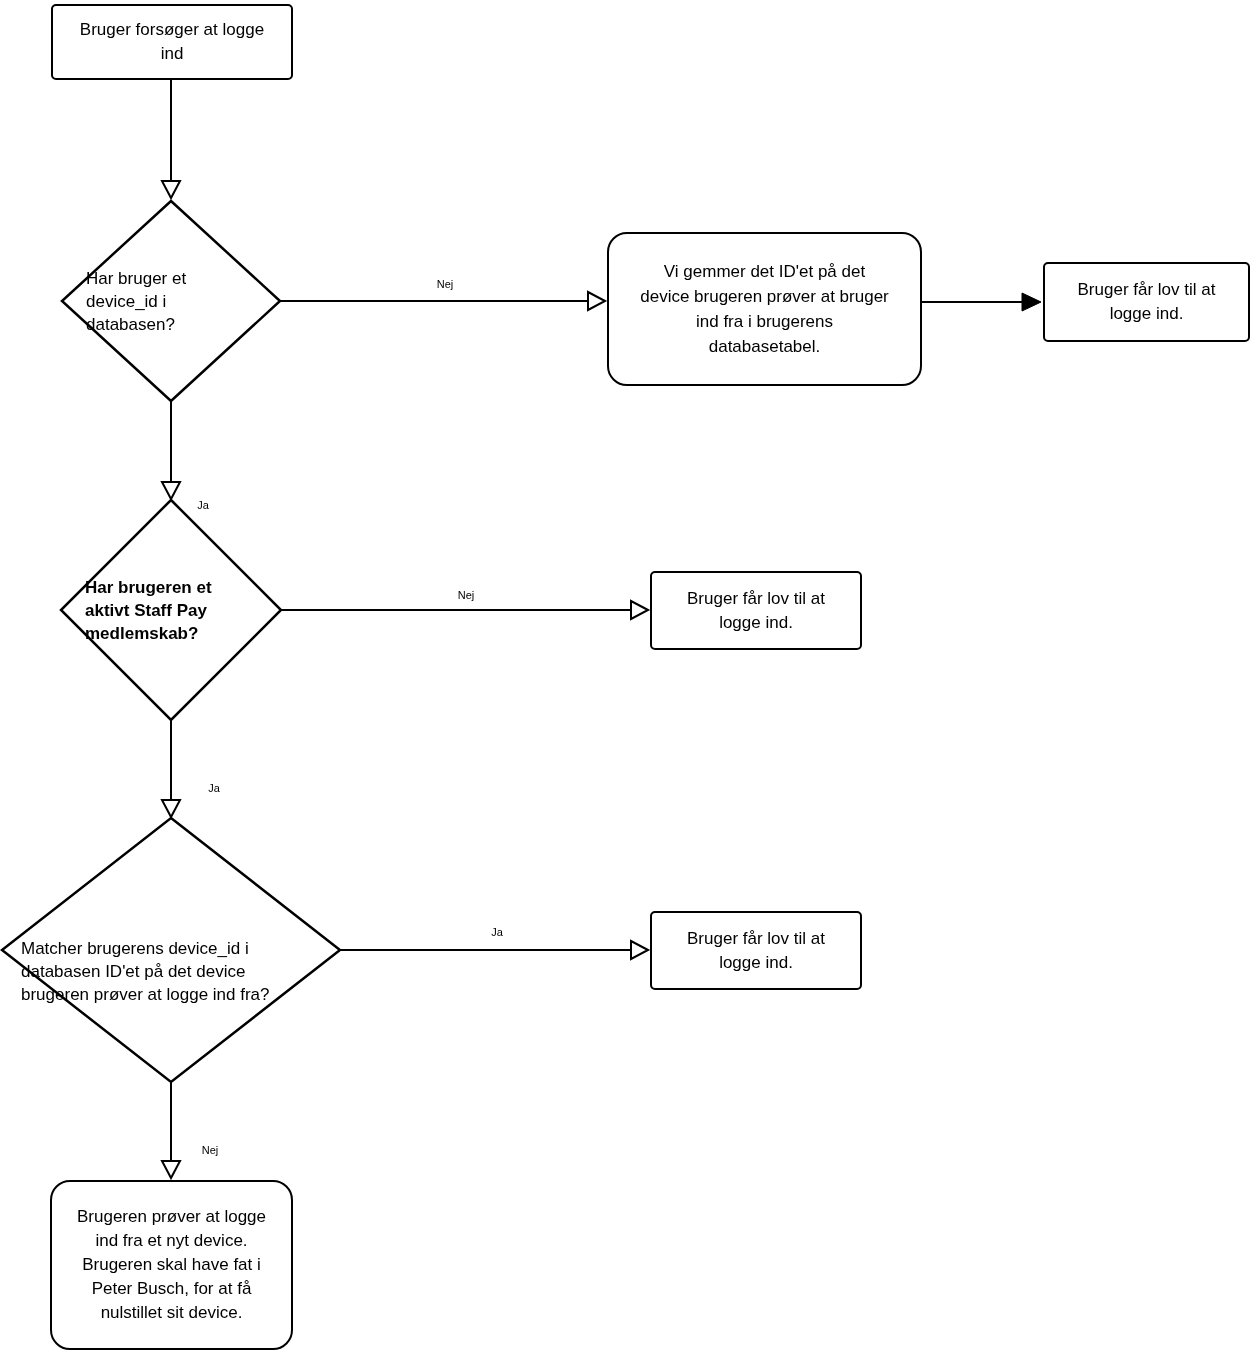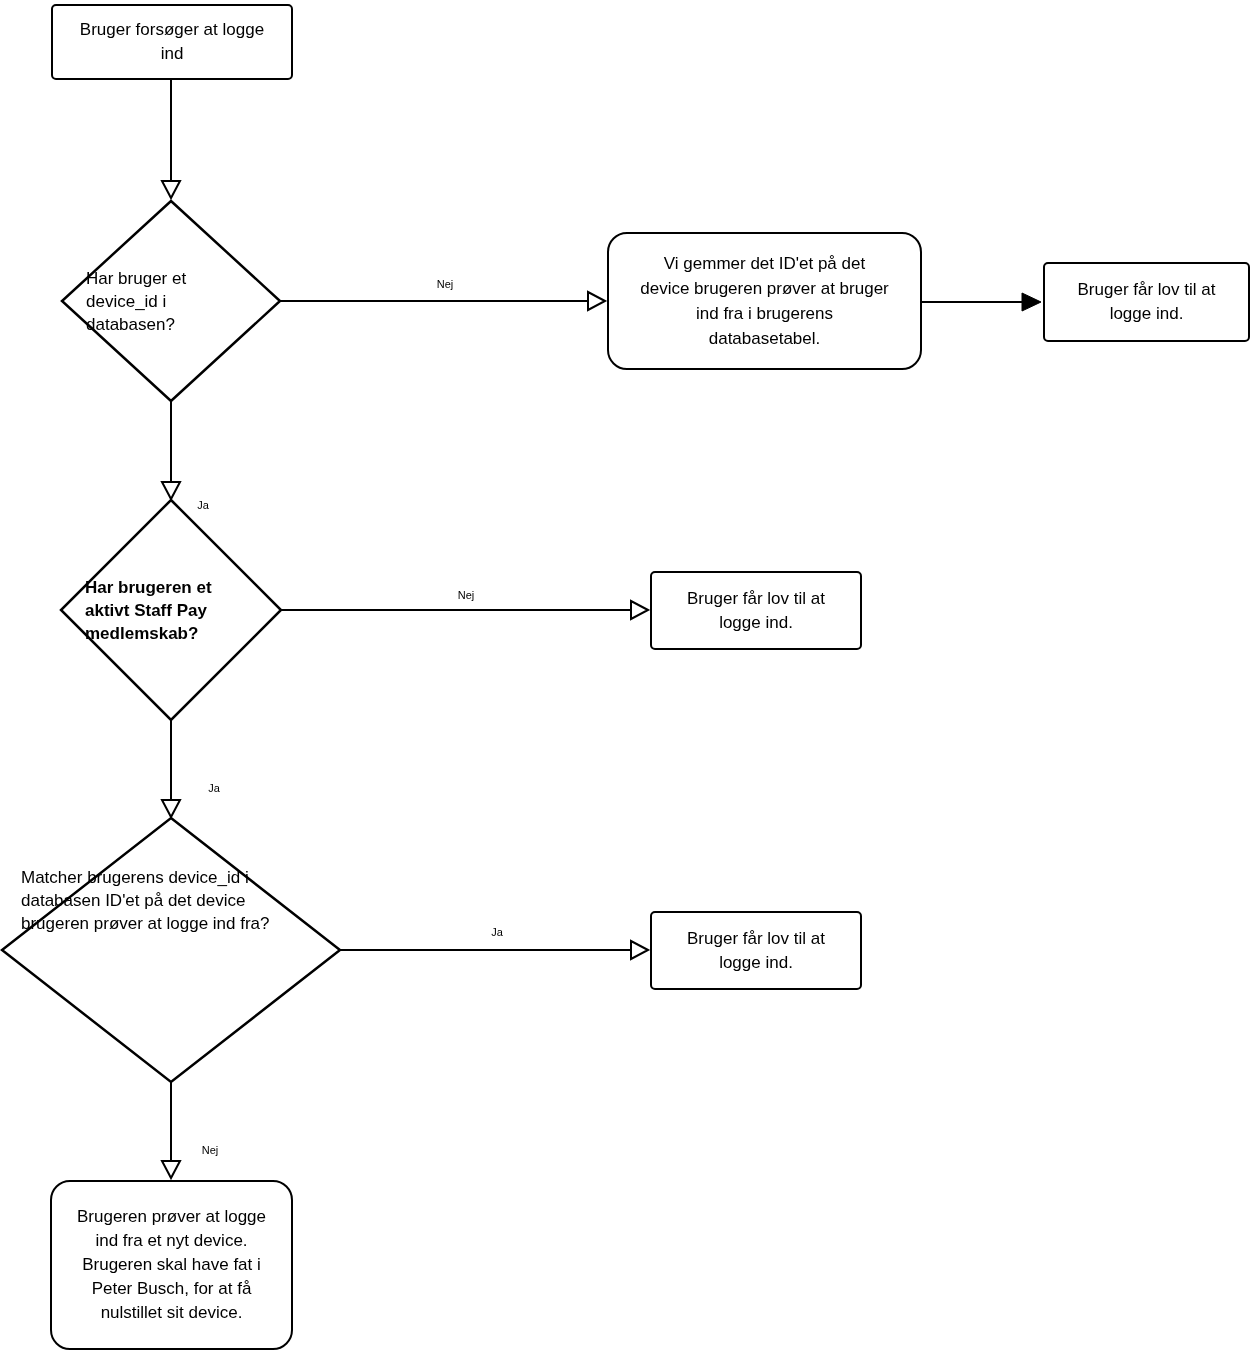--- a/index.html
+++ b/index.html
@@ -57,30 +57,30 @@
     z-index: 3;
     transform: translate(-50%, -50%);
     font-size: 11px;
     line-height: 20px;
     white-space: nowrap;
     background: transparent;
   }
 
   
   #n-start      { left: 51px;   top: 4px;    width: 242px; height: 76px;  }
-  #n-save       { left: 607px;  top: 232px;  width: 315px; height: 138px; line-height: 25px; }
+  #n-save       { left: 607px;  top: 232px;  width: 315px; height: 154px; line-height: 25px; }
   #n-allow1     { left: 1043px; top: 262px;  width: 207px; height: 80px;  }
   #n-allow2     { left: 650px;  top: 571px;  width: 212px; height: 79px;  }
   #n-allow3     { left: 650px;  top: 911px;  width: 212px; height: 79px;  }
   #n-newdevice  { left: 50px;   top: 1180px; width: 243px; height: 170px; }
 
   
   #dl-1 { left: 171px; top: 301px; width: 170px; }
   #dl-2 { left: 175px; top: 610px; width: 180px; font-weight: bold; }
-  #dl-3 { left: 171px; top: 900px; width: 300px; }
+  #dl-3 { left: 171px; top: 971px; width: 300px; }
 
   
   #el-d1-no  { left: 445px; top: 284px; }
   #el-d1-yes { left: 203px; top: 505px; }
   #el-d2-no  { left: 466px; top: 595px; }
   #el-d2-yes { left: 214px; top: 788px; }
   #el-d3-yes { left: 497px; top: 932px; }
   #el-d3-no  { left: 210px; top: 1150px; }
 </style>
 </head>

